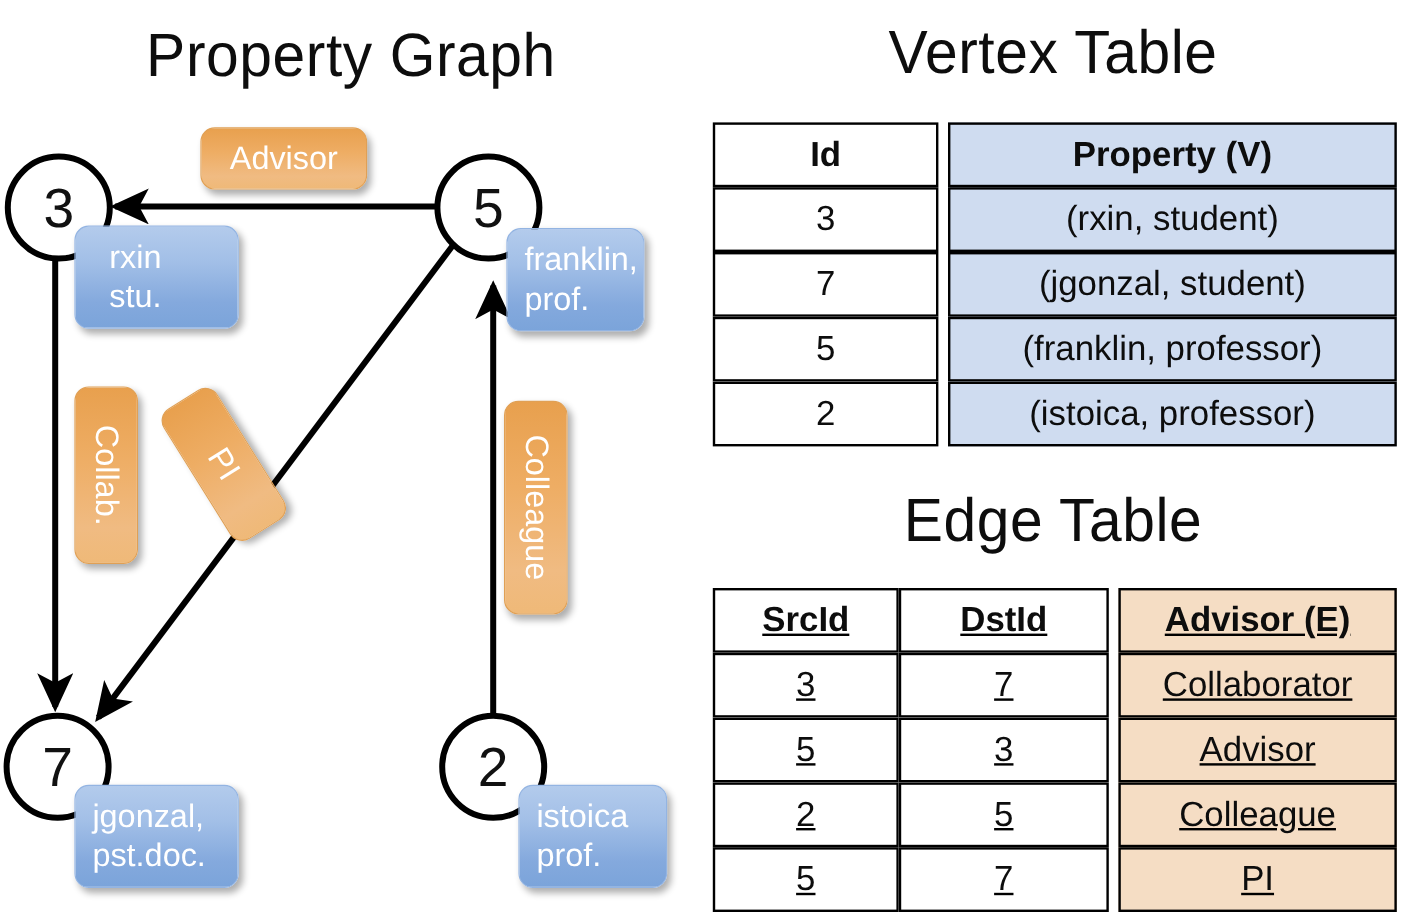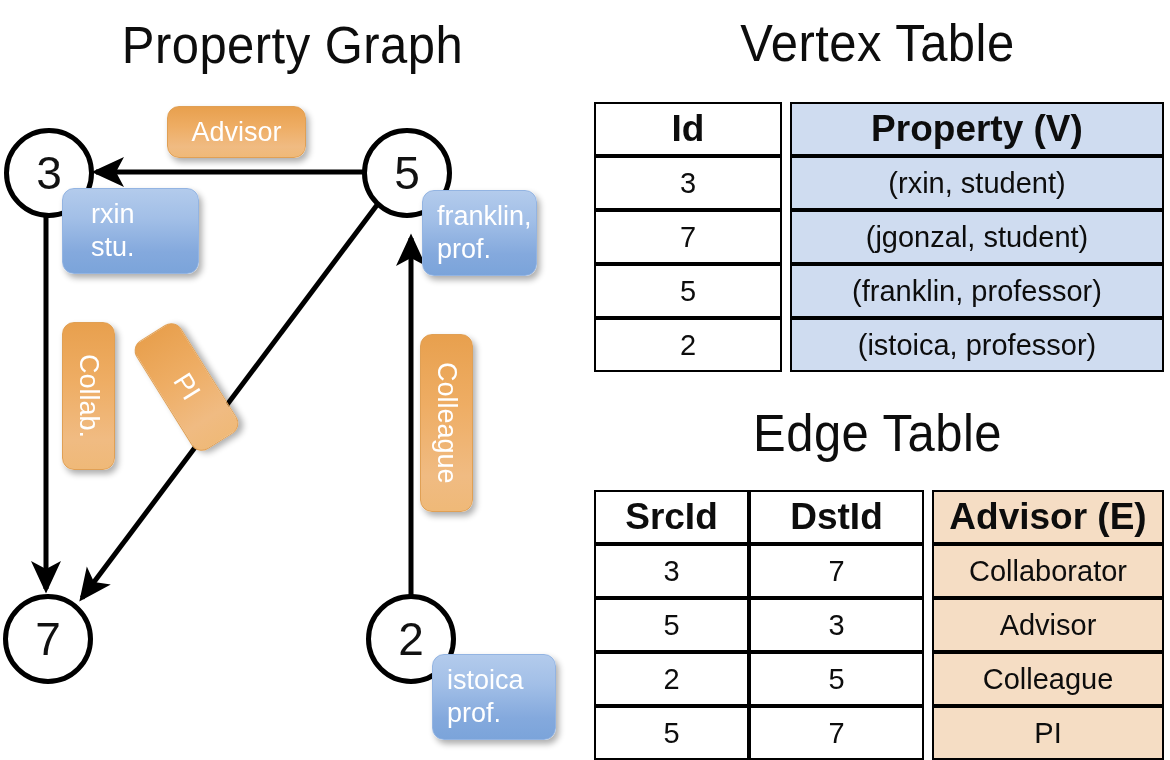--- a/index.html
+++ b/index.html
@@ -106,32 +106,32 @@
     font-family: "Liberation Sans", sans-serif;
     font-weight: 300;
     font-size: 29px;
     text-align: center;
     color: #0d0d0d;
     padding: 0;
     background: #ffffff;
   }
   .data-table th {
     font-weight: 700;
-    font-size: 37px;
+    font-size: 29px;
     margin-top: 16px;
   }
   .hdr-blue, .cell-blue { background: #cfdcf0 !important; }
   .hdr-orange, .cell-orange { background: #f5ddc4 !important; }
 
   .col-gap { border: none !important; background: transparent !important; width: 8px; }
 
   #vertex-table { left: 594px; top: 102px; width: 570px; }
   #vertex-table tr { height: 54px; }
   #edge-table   { left: 594px; top: 490px; width: 570px; }
-  #edge-table tr { height: 54px; }
+  #edge-table tr { height: 54px; text-decoration: underline; }
 </style>
 </head>
 <body>
 
 <div id="graph-panel">
 
   <div class="panel-title" id="title-property-graph">Property Graph</div>
 
   <svg id="graph-svg" viewBox="0 0 585 760" xmlns="http://www.w3.org/2000/svg">
     <defs>
@@ -162,20 +162,24 @@
     <span>2</span>
   </div>
 
   <div class="lbl-box lbl-blue" style="left:62px; top:188px; width:137px; height:86px;padding-left:28px;">
     <span>rxin
 stu.</span>
   </div>
   <div class="lbl-box lbl-blue" style="left:422px; top:190px; width:115px; height:86px;">
     <span>franklin,
 prof.</span>
+  </div>
+  <div class="lbl-box lbl-blue" style="left:62px; top:654px; width:137px; height:86px;">
+    <span>jgonzal,
+pst.doc.</span>
   </div>
   <div class="lbl-box lbl-blue" style="left:432px; top:654px; width:124px; height:86px;">
     <span>istoica
 prof.</span>
   </div>
 
   <div class="lbl-box lbl-orange" style="left:167px; top:106px; width:139px; height:52px;">
     <span>Advisor</span>
   </div>
 

